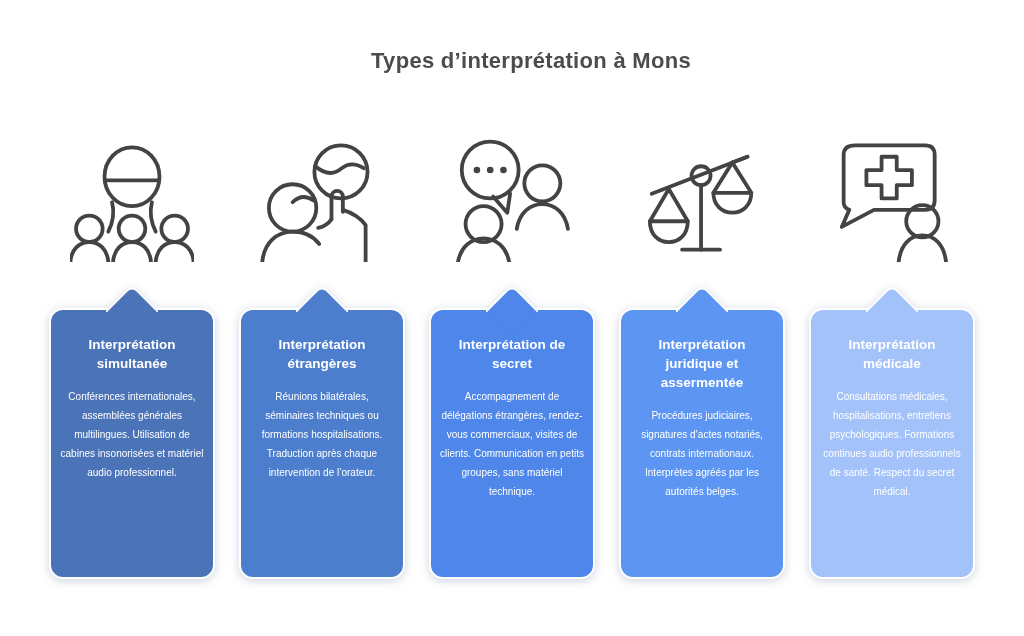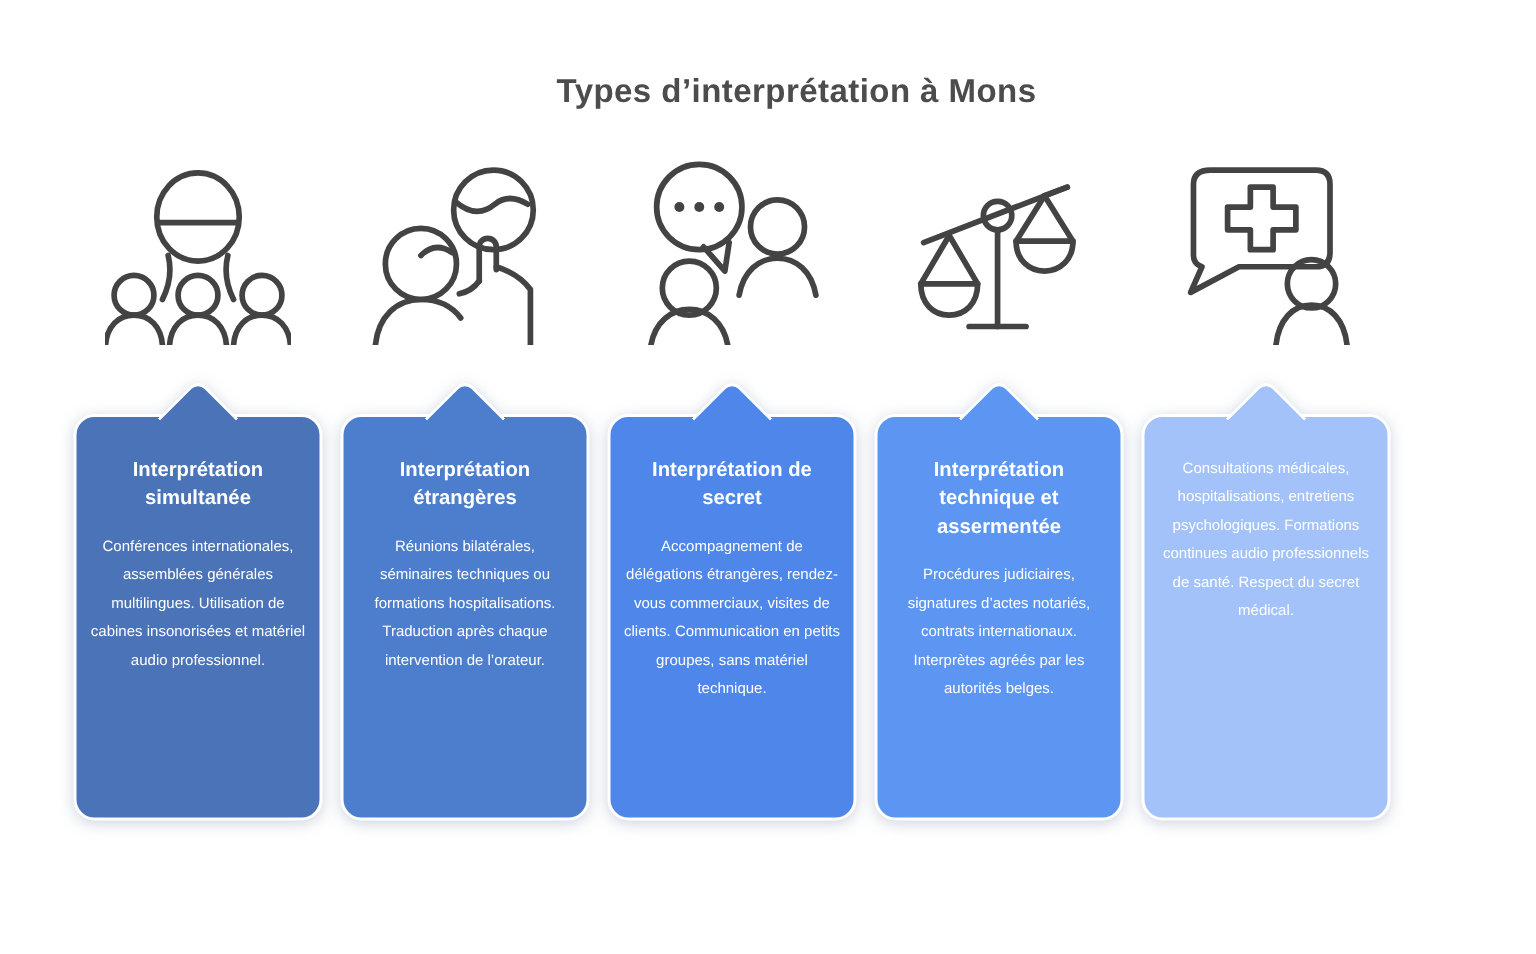--- a/index.html
+++ b/index.html
@@ -6,22 +6,22 @@
   body{width:1024px;height:636px;font-family:"Liberation Sans",sans-serif;overflow:hidden;}
   .stage{position:relative;width:1024px;height:636px;background:#fff;padding-left:38px;}
 
   .page-title{
     position:absolute;top:48px;left:0;width:100%;
     text-align:center;margin:0;
     font-size:22px;font-weight:700;color:#4c4c4c;letter-spacing:.3px;
   }
 
   .columns{
-    position:absolute;top:100px;left:49px;
-    display:flex;gap:12px;
+    position:absolute;top:132px;left:49px;
+    display:flex;gap:24px;
   }
   .column{width:166px;display:flex;flex-direction:column;align-items:center;}
 
   .icon-wrap{
     height:132px;width:100%;
     display:flex;align-items:center;justify-content:center;
     color:var(--icon-stroke,#434343);
   }
   .icon-wrap svg{display:block;}
 
@@ -136,33 +136,34 @@
           <circle cx="64" cy="44" r="10"></circle>
           <line x1="64" y1="54" x2="64" y2="122"></line>
           <line x1="44" y1="122" x2="84" y2="122"></line>
           <path d="M30,58 L10,92 L50,92 Z"></path>
           <path d="M10,92 c0,14 9,22 20,22 c11,0 20,-8 20,-22"></path>
           <path d="M97,30 L77,62 L117,62 Z"></path>
           <path d="M77,62 c0,13 9,21 20,21 c11,0 20,-8 20,-21"></path>
         </svg>
       </div>
       <div class="card" style="--cc: #5c95f2;">
-        <div class="card-title">Interprétation technique et assermentée</div>
+        <div class="card-title">Interprétation juridique et assermentée</div>
         <div class="card-body">Procédures judiciaires, signatures d’actes notariés, contrats internationaux. Interprètes agréés par les autorités belges.</div>
       </div>
     </div>
 
     <div class="column">
       <div class="icon-wrap">
         <svg width="124" height="128" viewBox="0 0 130 135" fill="none" stroke="currentColor" stroke-width="4" stroke-linecap="round" stroke-linejoin="round">
           <path d="M26,12 H100 Q110,12 110,22 V70 Q110,80 100,80 H46 L12,98 L20,80 Q14,78 14,72 V22 Q14,12 26,12 Z"></path>
           <path d="M54,24 h16 v14 h16 v16 h-16 v14 h-16 v-14 h-16 v-16 h16 z"></path>
           <circle cx="97" cy="92" r="17"></circle>
           <path d="M72,135 c2,-18 12,-28 25,-28 c13,0 23,10 25,28"></path>
         </svg>
       </div>
       <div class="card" style="--cc: #a2c2f9;">
+        <div class="card-title">Interprétation médicale</div>
         <div class="card-body">Consultations médicales, hospitalisations, entretiens psychologiques. Formations continues audio professionnels de santé. Respect du secret médical.</div>
       </div>
     </div>
 
   </div>
 </div>
 
 </body></html>

